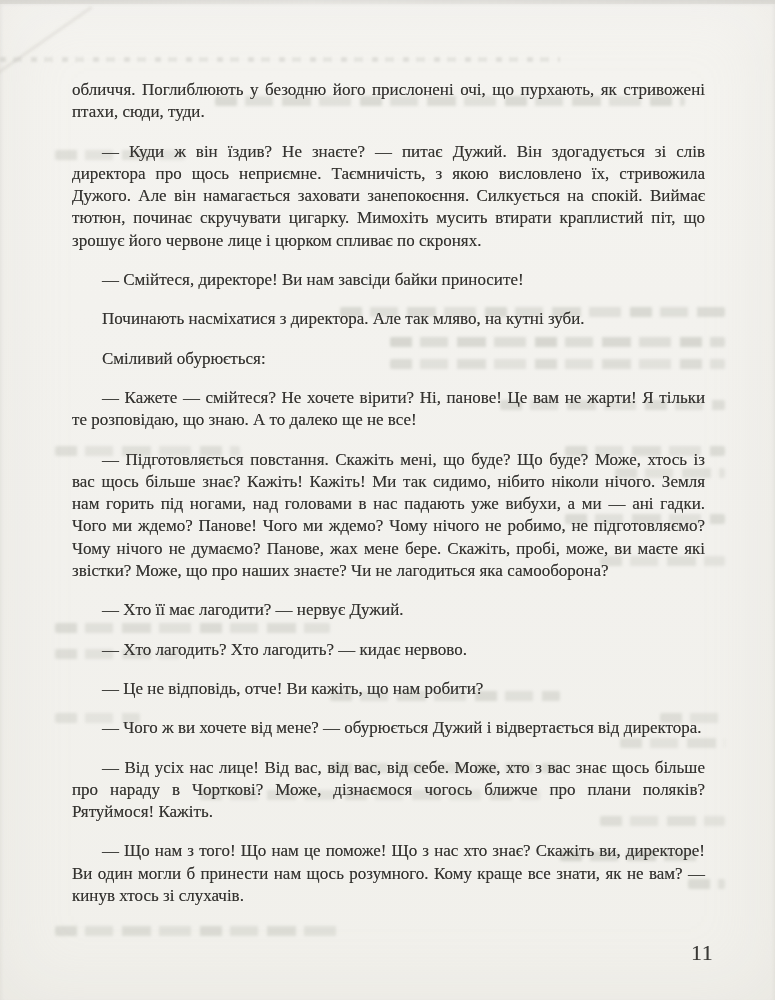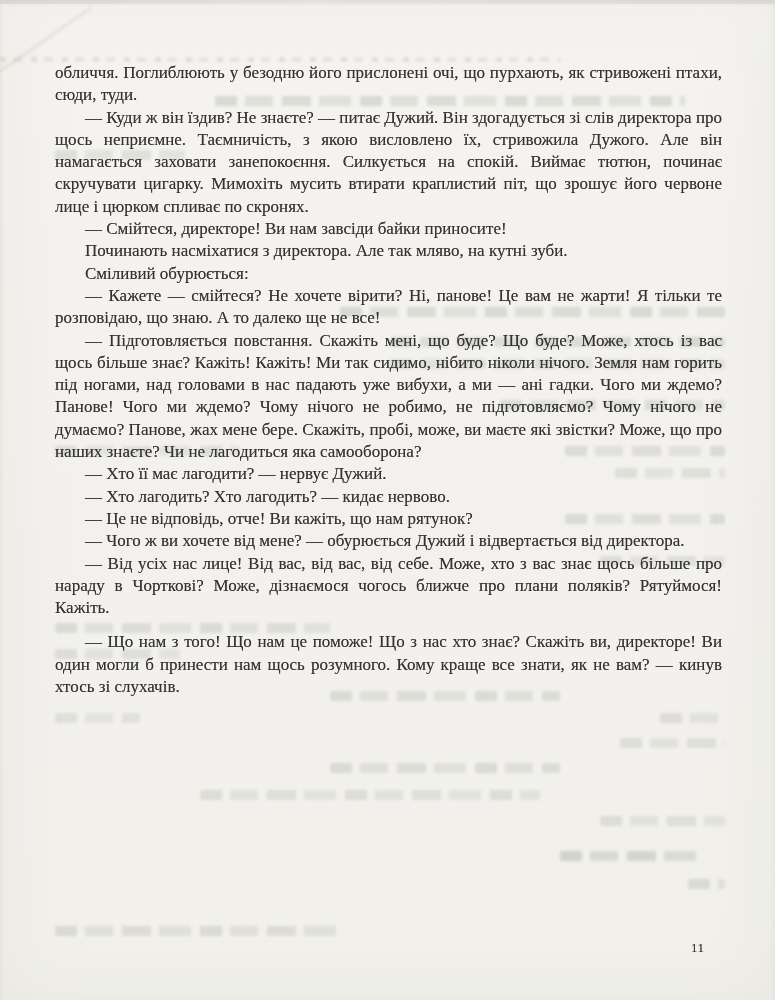--- a/index.html
+++ b/index.html
@@ -26,26 +26,26 @@
     transform:rotate(-35deg);filter:blur(1.4px);
   }
   
   .text-column{
     position:absolute;top:62px;left:55px;width:667px;
     font-size:17px;line-height:22.3px;
     color:#343330;
     text-align:justify;
     text-shadow:0 0 .5px rgba(52,50,45,.55);
   }
-  .para{margin:0;}
+  .para{margin:17px;}
   .para.indent{text-indent:30px;}
   .para.space-before{margin-top:12px;}
   .page-number{
     position:absolute;top:940px;left:691px;
-    font-size:13px;color:#3a3936;letter-spacing:.5px;
+    font-size:22px;color:#3a3936;letter-spacing:.5px;
     text-shadow:0 0 .5px rgba(52,50,45,.5);
   }
   
   .smudge{
     position:absolute;height:10px;border-radius:2px;
     filter:blur(1.7px);
     background:repeating-linear-gradient(90deg,
       rgba(148,151,139,.55) 0 22px, rgba(148,151,139,0) 22px 30px,
       rgba(148,151,139,.42) 30px 58px, rgba(148,151,139,0) 58px 67px,
       rgba(148,151,139,.5) 67px 96px, rgba(148,151,139,0) 96px 104px,
@@ -96,21 +96,21 @@
   <div class="text-column">
       <p class="para">обличчя. Поглиблюють у безодню його прислонені очі, що пурхають, як стривожені птахи, сюди, туди.</p>
       <p class="para indent">— Куди ж він їздив? Не знаєте? — питає Дужий. Він здогадується зі слів директора про щось неприємне. Таємничість, з якою висловлено їх, стривожила Дужого. Але він намагається заховати занепокоєння. Силкується на спокій. Виймає тютюн, починає скручувати цигарку. Мимохіть мусить втирати краплистий піт, що зрошує його червоне лице і цюрком спливає по скронях.</p>
       <p class="para indent">— Смійтеся, директоре! Ви нам завсіди байки приносите!</p>
       <p class="para indent">Починають насміхатися з директора. Але так мляво, на кутні зуби.</p>
       <p class="para indent">Сміливий обурюється:</p>
       <p class="para indent">— Кажете — смійтеся? Не хочете вірити? Ні, панове! Це вам не жарти! Я тільки те розповідаю, що знаю. А то далеко ще не все!</p>
       <p class="para indent">— Підготовляється повстання. Скажіть мені, що буде? Що буде? Може, хтось із вас щось більше знає? Кажіть! Кажіть! Ми так сидимо, нібито ніколи нічого. Земля нам горить під ногами, над головами в нас падають уже вибухи, а ми — ані гадки. Чого ми ждемо? Панове! Чого ми ждемо? Чому нічого не робимо, не підготовляємо? Чому нічого не думаємо? Панове, жах мене бере. Скажіть, пробі, може, ви маєте які звістки? Може, що про наших знаєте? Чи не лагодиться яка самооборона?</p>
       <p class="para indent">— Хто її має лагодити? — нервує Дужий.</p>
       <p class="para indent">— Хто лагодить? Хто лагодить? — кидає нервово.</p>
-      <p class="para indent">— Це не відповідь, отче! Ви кажіть, що нам рятунок?</p>
+      <p class="para indent">— Це не відповідь, отче! Ви кажіть, що нам робити?</p>
       <p class="para indent">— Чого ж ви хочете від мене? — обурюється Дужий і відвертається від директора.</p>
       <p class="para indent">— Від усіх нас лице! Від вас, від вас, від себе. Може, хто з вас знає щось більше про нараду в Чорткові? Може, дізнаємося чогось ближче про плани поляків? Рятуймося! Кажіть.</p>
       <p class="para indent space-before">— Що нам з того! Що нам це поможе! Що з нас хто знає? Скажіть ви, директоре! Ви один могли б принести нам щось розумного. Кому краще все знати, як не вам? — кинув хтось зі слухачів.</p>
     </div>
 
   <div class="page-number">11</div>
 
 </div>
 
 </body></html>

